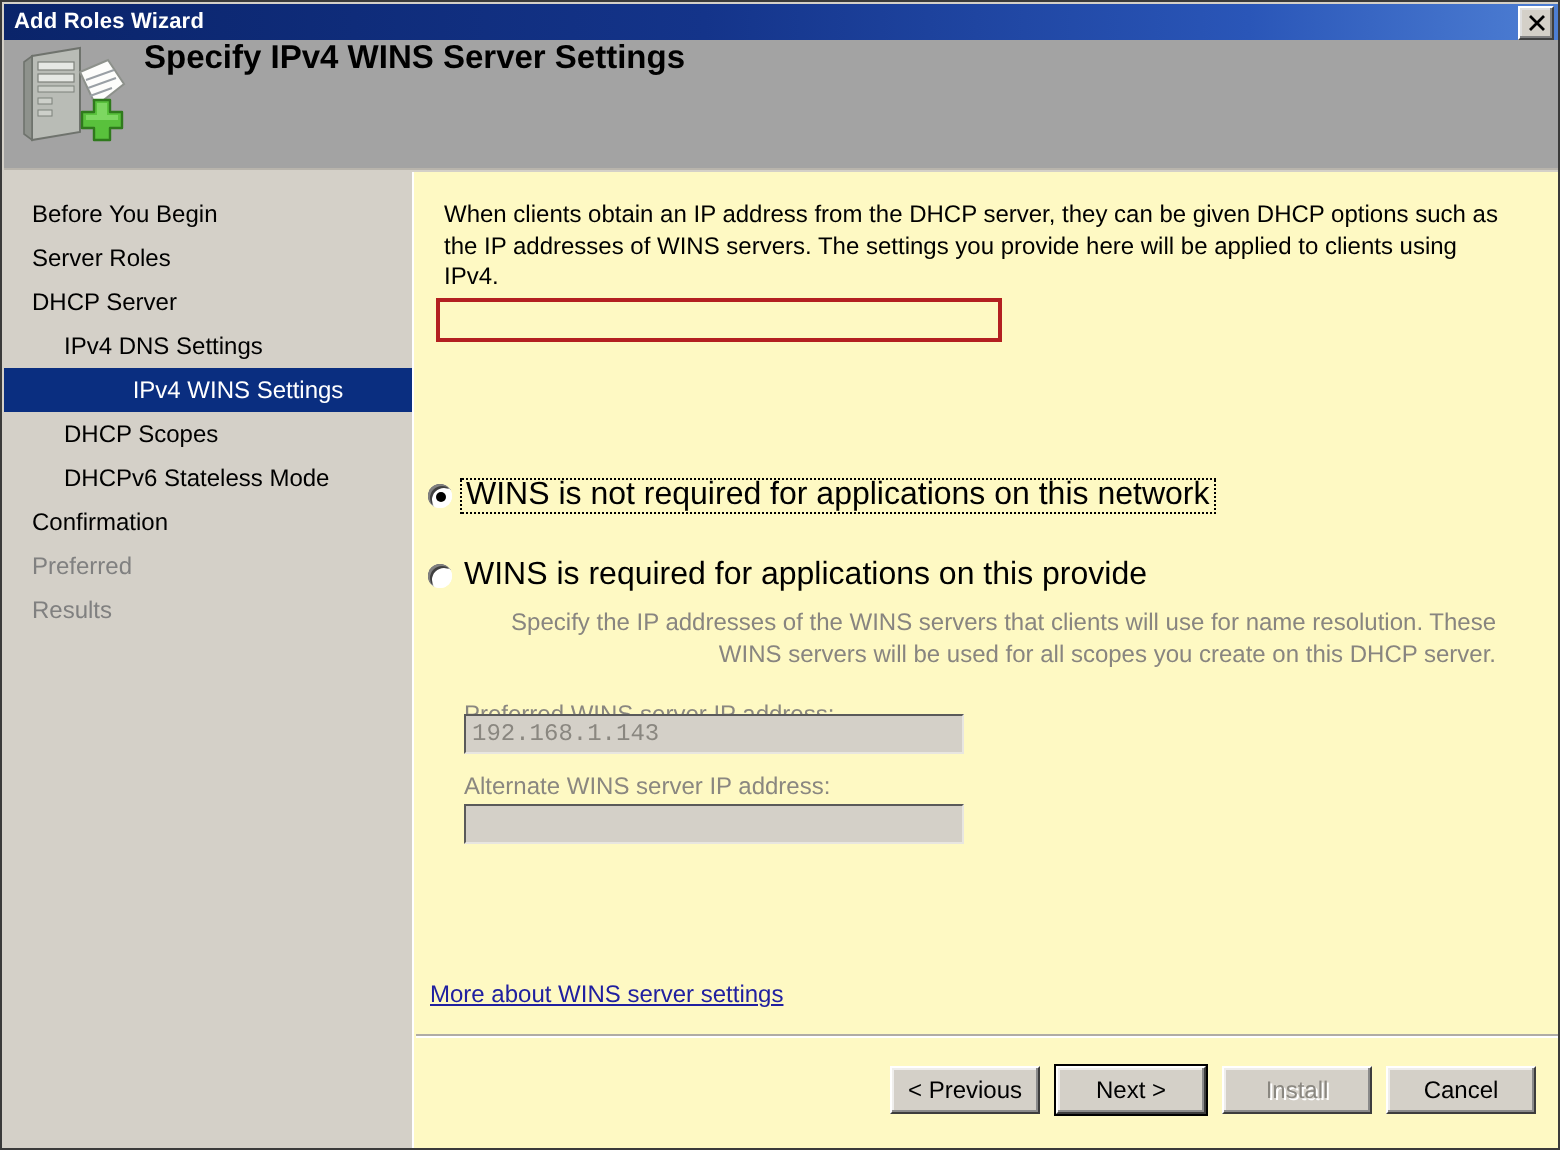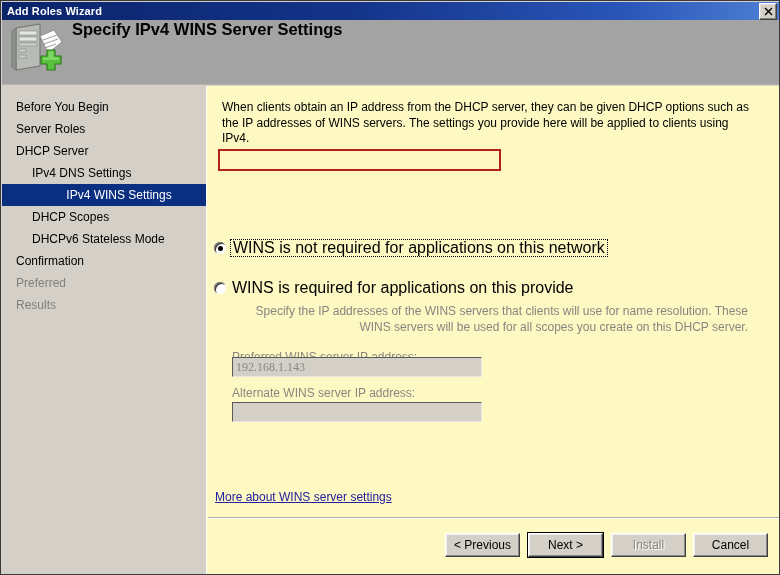--- a/index.html
+++ b/index.html
@@ -215,21 +215,21 @@
   }
   .txt-field {
     position: absolute;
     left: 24px;
     width: 250px;
     height: 20px;
     box-sizing: border-box;
     background: #d4d0c8;
     border: 1px solid;
     border-color: #5a5a5a #e8e6e0 #e8e6e0 #5a5a5a;
-    font-family: Liberation Serif, serif;
+    font-family: Liberation Mono, monospace;
     font-size: 12px;
     color: #8a8780;
     padding: 0 3px;
     line-height: 18px;
   }
 
   .lbl-pref { top: 264px; }
   .fld-pref { top: 271px; }
   .lbl-alt  { top: 300px; }
   .fld-alt  { top: 316px; }

